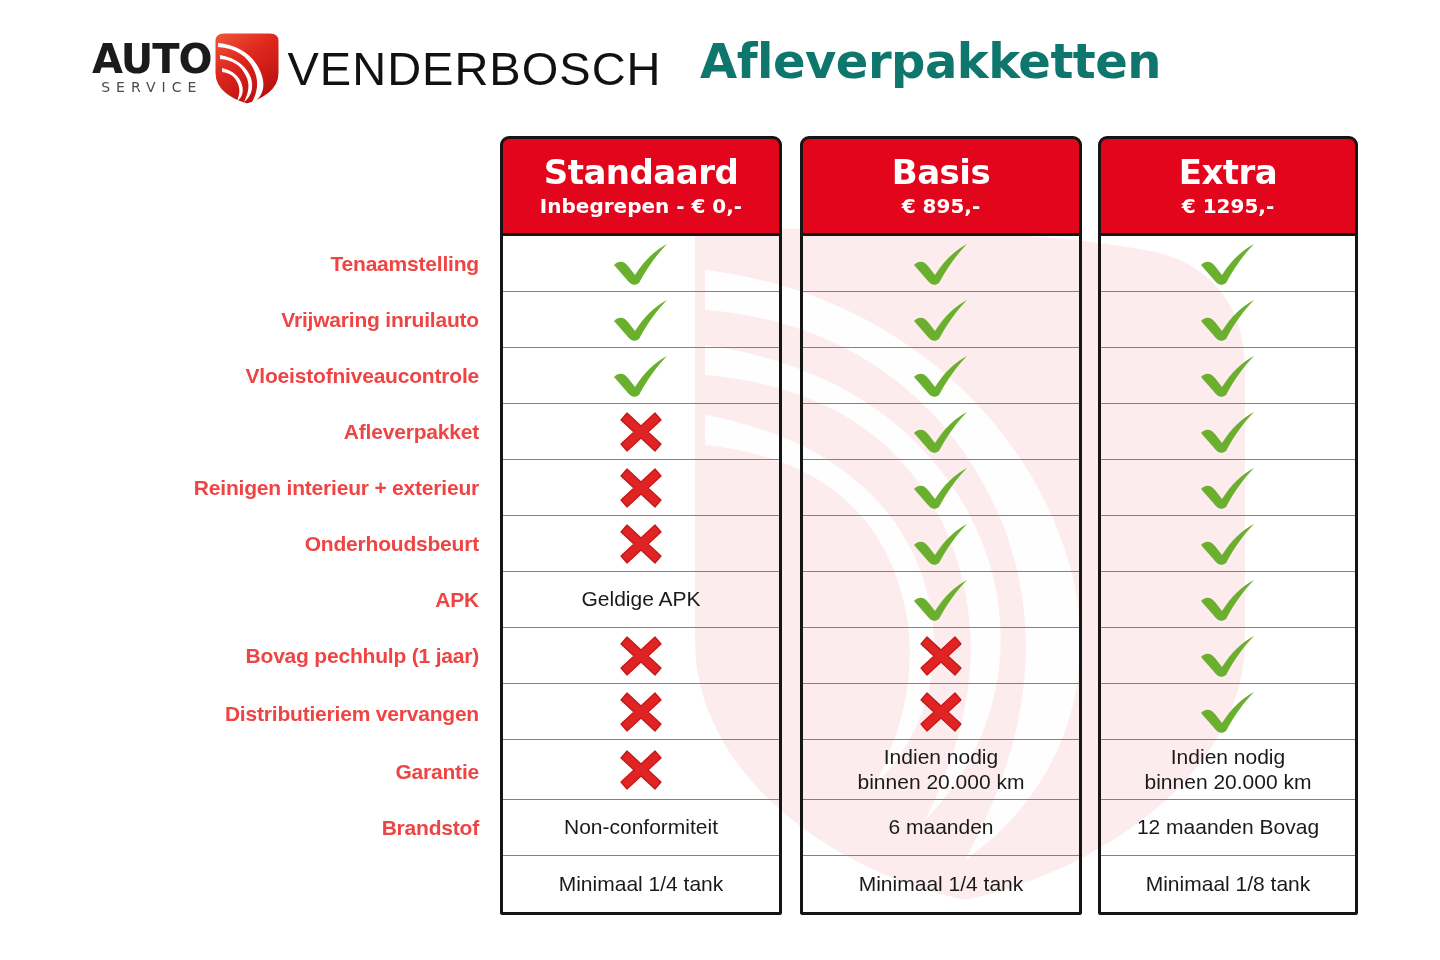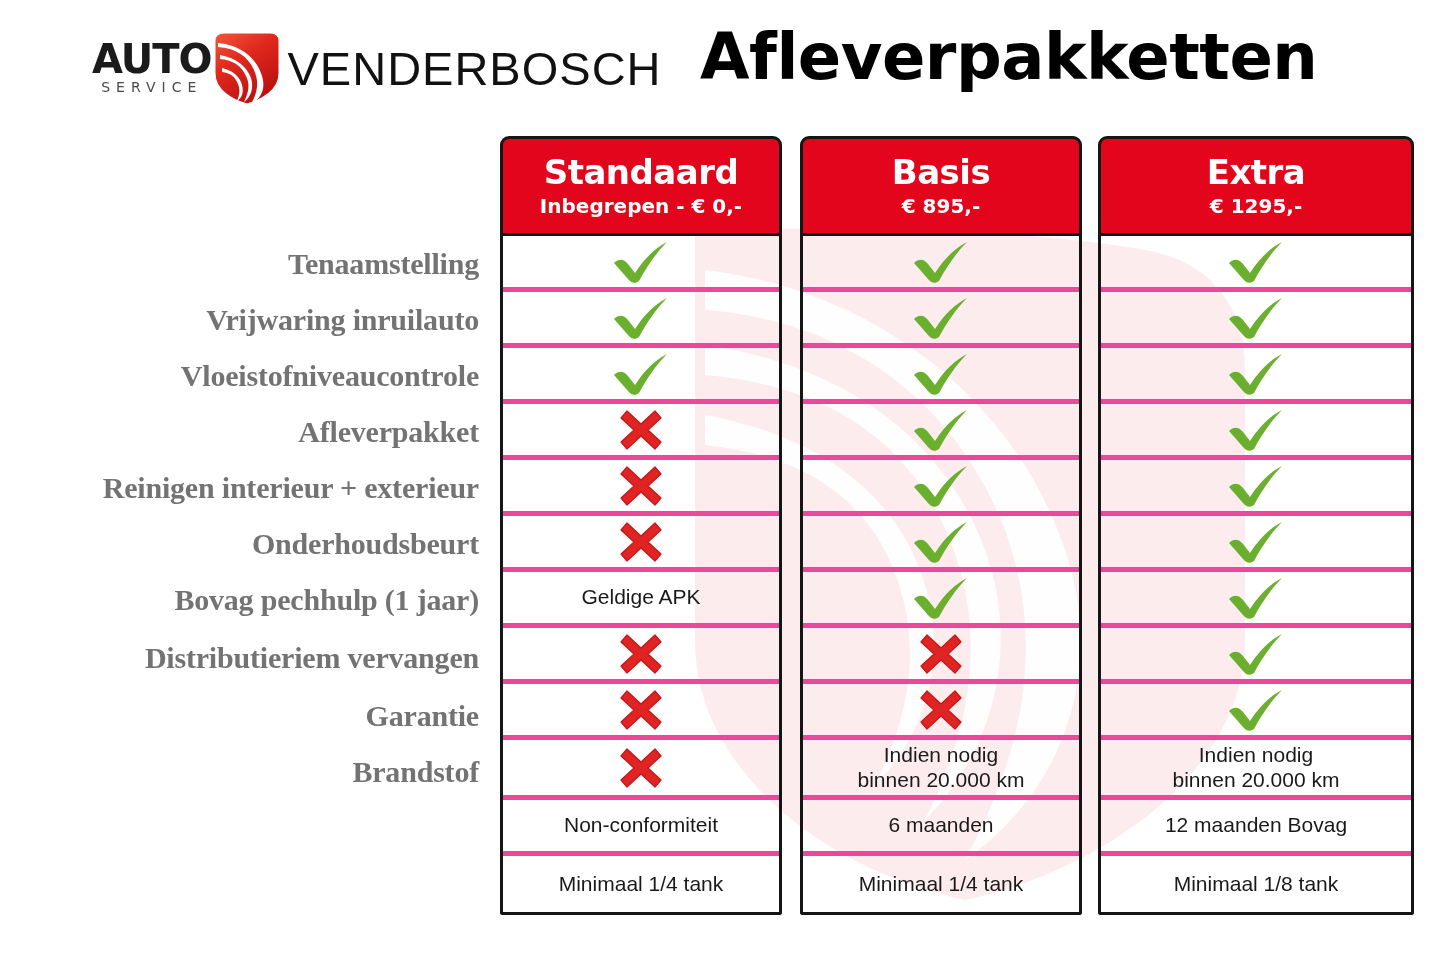--- a/index.html
+++ b/index.html
@@ -40,39 +40,39 @@
   #logo-auto .service{
     font-size:14px;letter-spacing:6px;color:#4a4a4a;line-height:1.1;margin-top:2px;
     font-family:"DejaVu Sans","Liberation Sans",sans-serif;
   }
   #logo-shield{width:74px;height:78px;margin:0 2px 0 -4px;}
   #logo-name{
     font-size:47px;color:#111;letter-spacing:1px;line-height:1;
     font-family:"Liberation Sans",sans-serif;font-weight:400;margin-left:2px;
   }
   #page-title{
-    position:absolute;left:700px;top:20px;
-    font-size:64px;font-weight:bold;color:#000000;letter-spacing:-0.5px;
+    position:absolute;left:700px;top:33px;
+    font-size:48px;font-weight:bold;color:#0f766e;letter-spacing:-0.5px;
     font-family:"DejaVu Sans","Liberation Sans",sans-serif;
   }
 
   
   #table{
     position:absolute;left:0;top:0;width:1440px;height:960px;z-index:3;
   }
   .labelcol{
     position:absolute;left:60px;width:425px;
     text-align:right;
     z-index:4;
   }
   .labelcell{
     display:flex;align-items:center;justify-content:flex-end;
-    font-size:30px;font-weight:bold;color:#737373;
+    font-size:21px;font-weight:bold;color:#ef4444;
     padding-right:6px;box-sizing:border-box;
-    font-family:Liberation Serif, serif;
+    font-family:Liberation Sans, sans-serif;
     letter-spacing:-0.2px;
   }
 
   .pkgcol{position:absolute;top:136px;z-index:4;}
   .pkghead{
     background:#e3051c;
     border:3px solid #151515;
     border-radius:9px 9px 0 0;
     box-sizing:border-box;
     height:100px;
@@ -88,21 +88,21 @@
     font-family:"DejaVu Sans","Liberation Sans",sans-serif;
   }
   .pkgbody{
     border:3px solid #151515;border-top:none;
     border-radius:0 0 3px 3px;
     box-sizing:border-box;
     background:transparent;
   }
   .cell{
     display:flex;align-items:center;justify-content:center;
-    border-bottom:5px solid #ec4899;
+    border-bottom:1px solid #ec4899;
     box-sizing:border-box;
     font-size:21px;color:#1a1a1a;
     text-align:center;line-height:1.15;
     font-family:"Liberation Sans",sans-serif;
   }
   .cell:last-child{border-bottom:none;}
   .cell .txt{padding:0 6px;}
   .mark{display:block;}
 </style>
 </head>
@@ -158,20 +158,21 @@
 
 <div id="table">
 
   <div class="labelcol" id="labelcol" style="top: 236px;">
       <div class="labelcell" style="height: 56px;">Tenaamstelling</div>
       <div class="labelcell" style="height: 56px;">Vrijwaring inruilauto</div>
       <div class="labelcell" style="height: 56px;">Vloeistofniveaucontrole</div>
       <div class="labelcell" style="height: 56px;">Afleverpakket</div>
       <div class="labelcell" style="height: 56px;">Reinigen interieur + exterieur</div>
       <div class="labelcell" style="height: 56px;">Onderhoudsbeurt</div>
+      <div class="labelcell" style="height: 56px;">APK</div>
       <div class="labelcell" style="height: 56px;">Bovag pechhulp (1 jaar)</div>
       <div class="labelcell" style="height: 60px;">Distributieriem vervangen</div>
       <div class="labelcell" style="height: 56px;">Garantie</div>
       <div class="labelcell" style="height: 56px;">Brandstof</div>
     </div>
 
   <div id="pkgcols">
       <div class="pkgcol" style="left: 500px; width: 282px;">
         <div class="pkghead">
           <div class="name">Standaard</div>
@@ -307,21 +308,21 @@
             <span class="txt">Indien nodig<br>binnen 20.000 km</span>
           </div>
           <div class="cell" style="height: 56px;">
             <span class="txt">6 maanden</span>
           </div>
           <div class="cell" style="height: 56px;">
             <span class="txt">Minimaal 1/4 tank</span>
           </div>
         </div>
       </div>
-      <div class="pkgcol" style="left: 1098px; width: 316px;">
+      <div class="pkgcol" style="left: 1098px; width: 260px;">
         <div class="pkghead">
           <div class="name">Extra</div>
           <div class="price">€ 1295,-</div>
         </div>
         <div class="pkgbody">
           <div class="cell" style="height: 56px;">
             <svg class="mark" width="62" height="44" viewBox="0 0 62 44">
             <path d="M4 23 C9 18 14 19 18 24 L25 33 C34 19 45 8 57 2
                      C47 12 37 26 29 41 C25 44 21 43 18 39 Z" fill="#6ab02e"></path>
           </svg>

